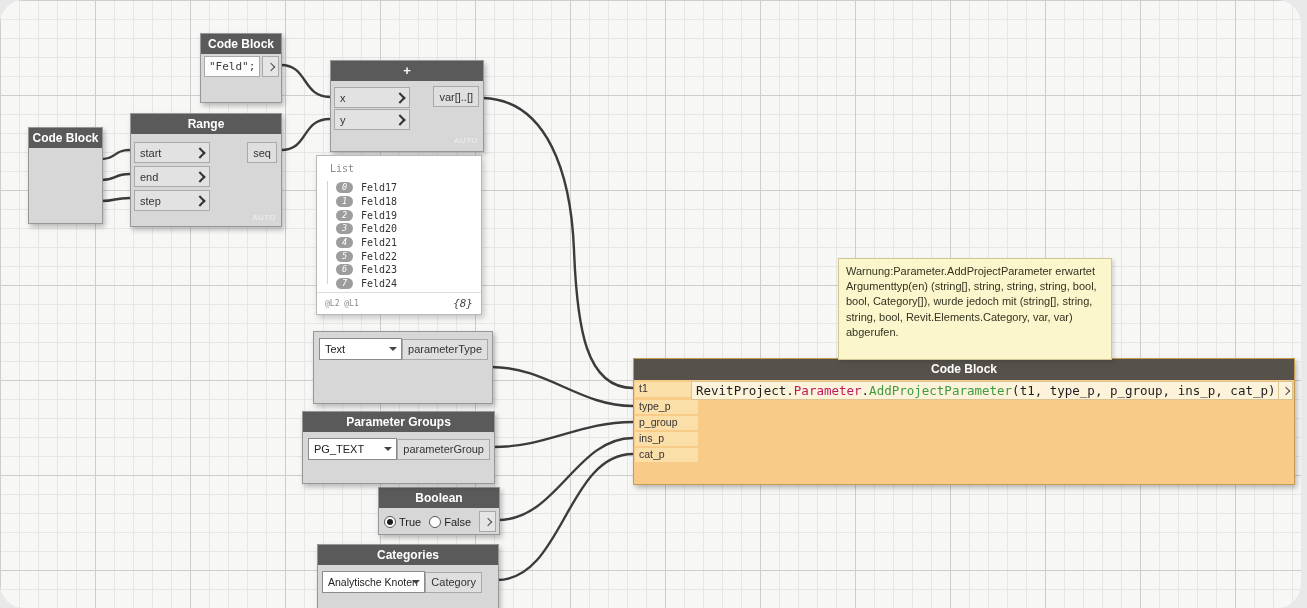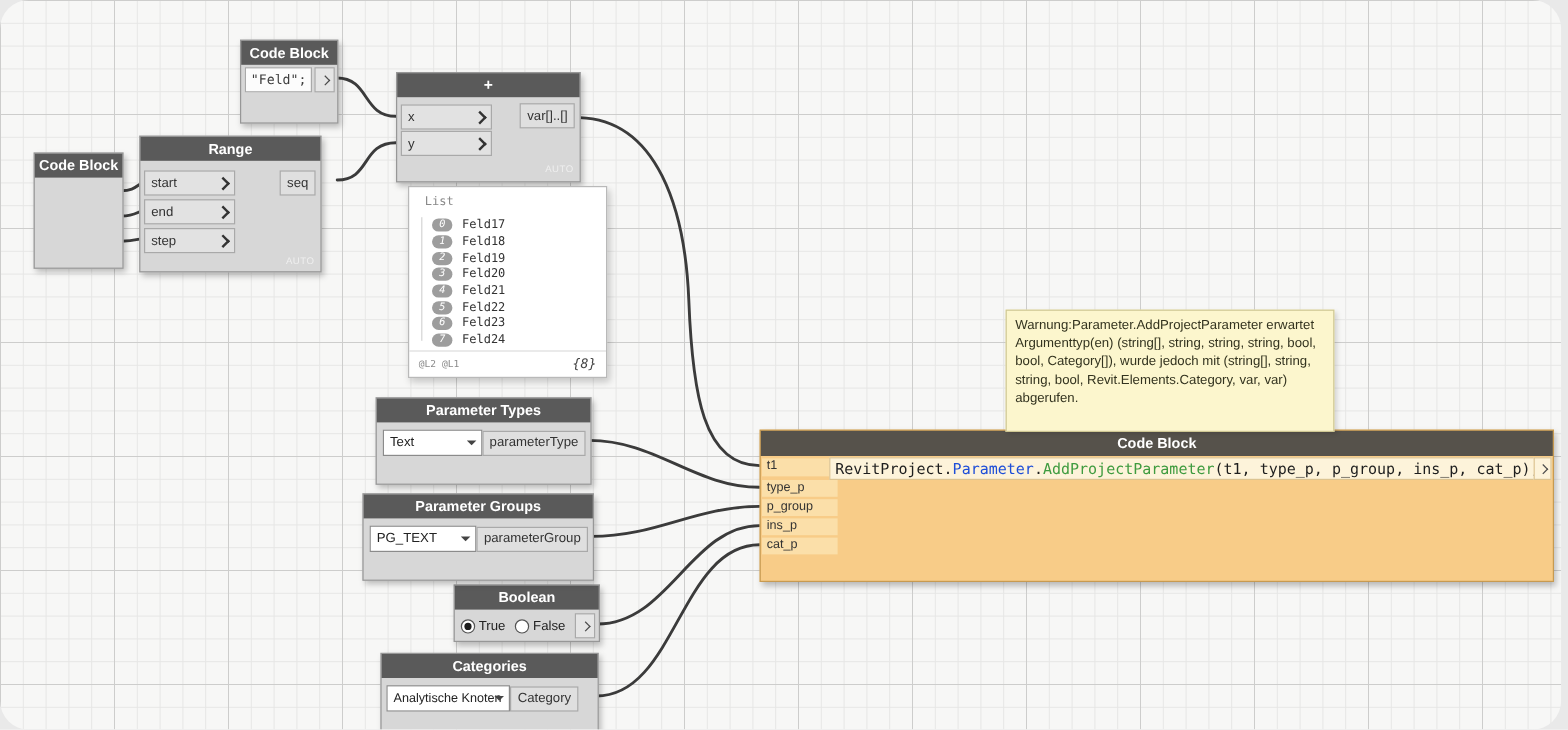--- a/index.html
+++ b/index.html
@@ -49,21 +49,21 @@
   .lval{font-size:10px;color:#333}
   .bfoot{position:absolute;left:0;right:0;bottom:0;height:21px;border-top:1px solid #ddd;display:flex;align-items:center;justify-content:space-between;padding:0 8px}
   .lev{font-size:8px;color:#8a8a8a}
   .cnt{font-size:11px;font-style:italic;color:#444}
 
   .node-warn{background:#f8cc88;border:1px solid #c79a51}
   .node-warn .nh{background:#56524b;height:21px;line-height:21px}
   .code-row{position:absolute;left:57px;right:14px;top:22px;height:17px;background:#fdf3da;border:1px solid #dcc492;display:flex;align-items:center;padding:0 4px;font-family:"DejaVu Sans Mono","Liberation Mono",monospace;font-size:12.5px;white-space:pre;overflow:hidden;color:#1e1e1e}
   .out-gt{position:absolute;right:1px;top:22px;width:13px;height:17px;background:#fdf3da;border:1px solid #dcc492;display:flex;align-items:center;justify-content:center}
   .in-chip{position:absolute;left:1px;width:55px;background:#fbdfa9;font-size:10.5px;color:#333;display:flex;align-items:flex-start;padding:0 4px;height:14px}
-  .tk-class{color:#1d4ed8}
+  .tk-class{color:#be185d}
   .tk-method{color:#3f9b3f}
 
   .warnbox{position:absolute;left:838px;top:258px;width:258px;min-height:90px;background:#fcf6cd;border:1px solid #cfc894;box-shadow:2px 2px 4px rgba(0,0,0,.15);padding:5px 7px;font-size:11px;line-height:1.38;color:#33331f}
 </style>
 </head>
 <body>
 
 <div class="canvas">
 
   <svg class="wires">
@@ -88,21 +88,21 @@
             <span class="chev sm"></span>
           </div>
       </div>
     </div>
   </div>
 
   <div class="node" style="left:28px;top:127px;width:73px;height:95px">
     <div class="nh">Code Block</div>
   </div>
 
-  <div class="node" style="left:116px;top:113px;width:150px;height:112px">
+  <div class="node" style="left:130px;top:113px;width:150px;height:112px">
     <div class="nh">Range</div>
     <div class="nbody" style="height:91px">
       <div class="inrow" style="top:8px">
         <div class="inbox" style="width:64px">
             <span>start</span>
             <span class="chev"></span>
           </div>
       </div>
       <div class="inrow" style="top:32px">
         <div class="inbox" style="width:64px">
@@ -138,21 +138,21 @@
             <span class="chev"></span>
           </div>
       </div>
       <div class="outchip" style="right:4px;top:5px">
           <span>var[]..[]</span>
         </div>
       <div class="lacing">AUTO</div>
     </div>
   </div>
 
-  <div class="bubble" style="left:340px;top:155px;width:164px;height:158px">
+  <div class="bubble" style="left:316px;top:155px;width:164px;height:158px">
     <div class="bhdr">List</div>
     <div class="guide"></div>
     <div class="list-rows">
       <div class="list-row">
           <span class="idx">0</span>
           <span class="lval">Feld17</span>
         </div>
       <div class="list-row">
           <span class="idx">1</span>
           <span class="lval">Feld18</span>
@@ -182,21 +182,20 @@
           <span class="lval">Feld24</span>
         </div>
     </div>
     <div class="bfoot">
       <span class="lev">@L2 @L1</span>
       <span class="cnt">{8}</span>
     </div>
   </div>
 
   <div class="node" style="left:313px;top:331px;width:178px;height:71px">
-    <div class="nh">Parameter Types</div>
     <div class="nbody">
       <div class="flexrow">
         <div class="dd" style="width:78px">
             <span>Text</span>
             <span class="dda"></span>
           </div>
         <div class="outchip" style="position:static;margin-left:auto">
             <span>parameterType</span>
           </div>
       </div>

